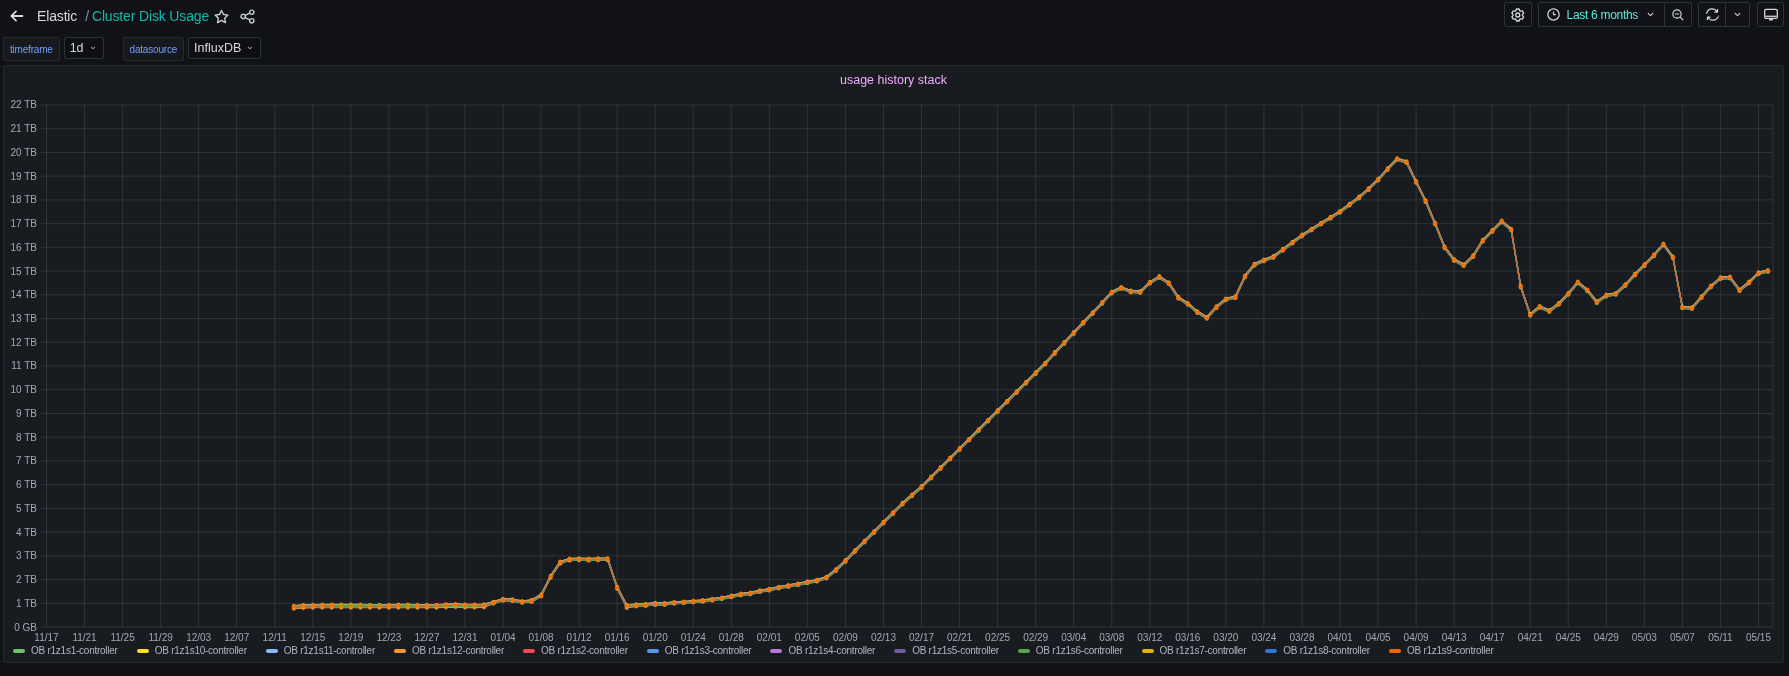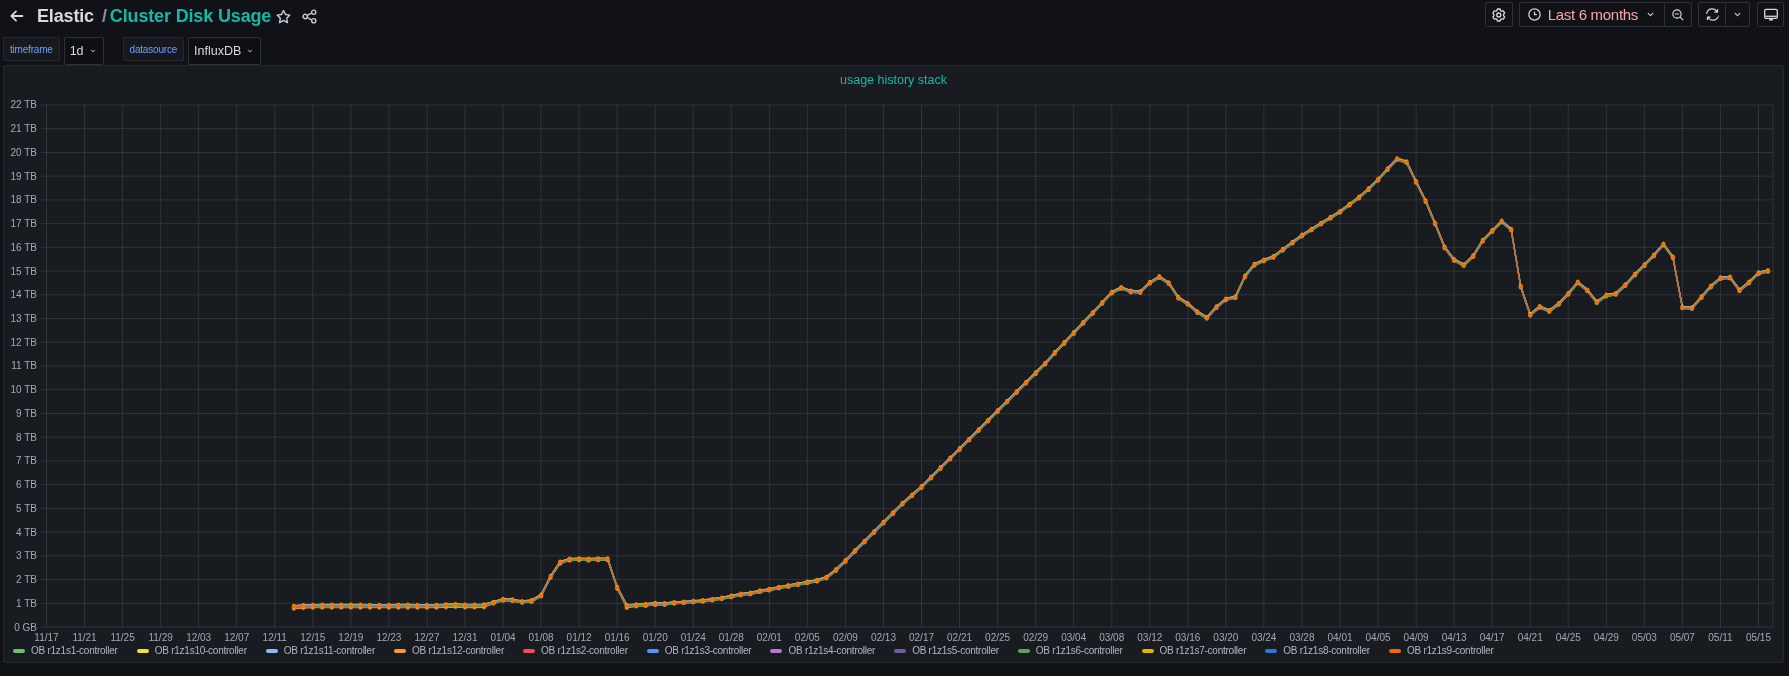--- a/index.html
+++ b/index.html
@@ -12,21 +12,21 @@
   }
   
   .topnav {
     position:absolute; left:0; top:0; width:1789px; height:32px;
     display:flex; align-items:center;
   }
   .back-btn {
     width:32px; height:28px; display:flex; align-items:center; justify-content:center;
     color:#D8D9DA; margin-left:0; cursor:pointer;
   }
-  .breadcrumb { display:flex; align-items:flex-end; margin-left:5px; font-size:18px; letter-spacing:-0.15px; color:#D8D9DA;font-weight:bold; }
+  .breadcrumb { display:flex; align-items:flex-end; margin-left:5px; font-size:14px; letter-spacing:-0.15px; color:#D8D9DA; }
   .breadcrumb .root { color:#D8D9DA; cursor:pointer; }
   .breadcrumb .sep { margin:0 3px 0 8px; color:rgba(204,204,220,0.65); }
   .breadcrumb .current { color:#14b8a6; }
   .nav-icon-btn {
     width:24px; height:24px; display:flex; align-items:center; justify-content:center;
     color:#C7CBD1; cursor:pointer;
   }
   .star-btn { margin-left:0px; }
   .share-btn { margin-left:2px; }
   .topnav-right { position:absolute; right:5px; top:2px; height:25px; display:flex; align-items:stretch; }
@@ -36,52 +36,52 @@
     cursor:pointer;
   }
   .btn-square { width:28px; }
   .btn-group { display:flex; align-items:stretch; }
   .btn-group .seg { border:1px solid #2c3235; display:flex; align-items:center; justify-content:center; cursor:pointer; color:#D8D9DA; }
   .btn-group .seg + .seg { border-left:none; }
   .gear-btn { margin-right:6px; }
   .time-group { margin-right:6px; }
   .time-main { padding:0 7px; border-radius:2px 0 0 2px; }
   .time-main .clock-ic { margin-right:6px; display:flex; }
-  .time-text { font-size:15px; letter-spacing:-0.3px; color:#fca5a5; white-space:nowrap; }
+  .time-text { font-size:12px; letter-spacing:-0.3px; color:#5eead4; white-space:nowrap; }
   .time-caret { margin-left:6px; display:flex; color:#D8D9DA; }
   .zoomout-seg { width:27px; border-radius:0 2px 2px 0; }
   .refresh-group { margin-right:7px; }
   .refresh-main { width:28px; border-radius:2px 0 0 2px; }
   .refresh-caret { width:24px; border-radius:0 2px 2px 0; }
   .kiosk-btn { width:27px; }
 
   
   .subbar { position:absolute; left:0; top:37px; height:24px; display:flex;gap:12px; }
   .var-pair { display:flex; }
   .var-label {
     height:24px; display:flex; align-items:center; padding:0 6px;
     background:#17191E; border:1px solid #25282E; border-radius:2px;
     color:#6E9FFF; font-size:10px; letter-spacing:-0.2px; cursor:default;
   }
   .var-value {
-    height:28px; display:flex; align-items:center; padding:0 5px;
+    height:22px; display:flex; align-items:center; padding:0 5px;
     background:#0E0F13; border:1px solid #2c3235; border-radius:2px;
     color:#D8D9DA; font-size:12.5px; margin-left:4px; cursor:pointer;
   }
   .var-value .caret { margin-left:4px; display:flex; color:#9FA2A8; }
 
   
   .panel {
     position:absolute; left:3px; top:65px; width:1781px; height:598px;
     background:#181B1F; border:1px solid #25272C; border-radius:2px;
   }
   .panel-title {
     position:absolute; left:0; top:2px; width:100%; height:24px;
     display:flex; align-items:center; justify-content:center;
-    font-size:12.5px; font-weight:500; color:#14b8a6; cursor:pointer;
+    font-size:12.5px; font-weight:500; color:#f0abfc; cursor:pointer;
   }
   .chart-svg { position:absolute; left:0; top:0; }
   .legend {
     position:absolute; left:9px; top:576px; right:6px; height:17px;
     display:flex; align-items:center; gap:19px; overflow:hidden;
   }
   .legend-item { display:flex; align-items:center; cursor:pointer; flex:none; }
   .legend-swatch { width:12px; height:4px; border-radius:2px; margin-right:6px; }
   .legend-label { font-size:10px; letter-spacing:-0.25px; color:rgba(204,204,220,0.85); white-space:nowrap; }
 </style>

